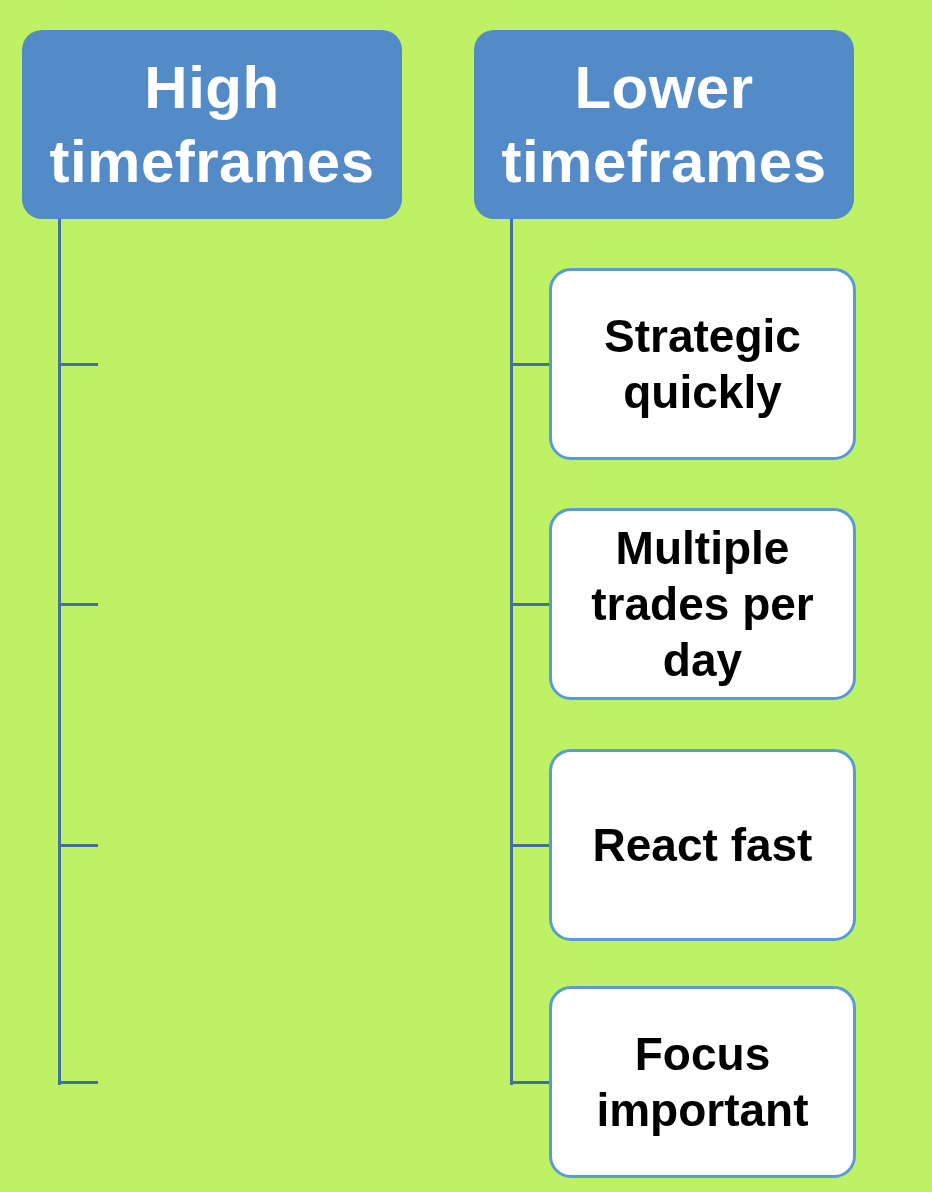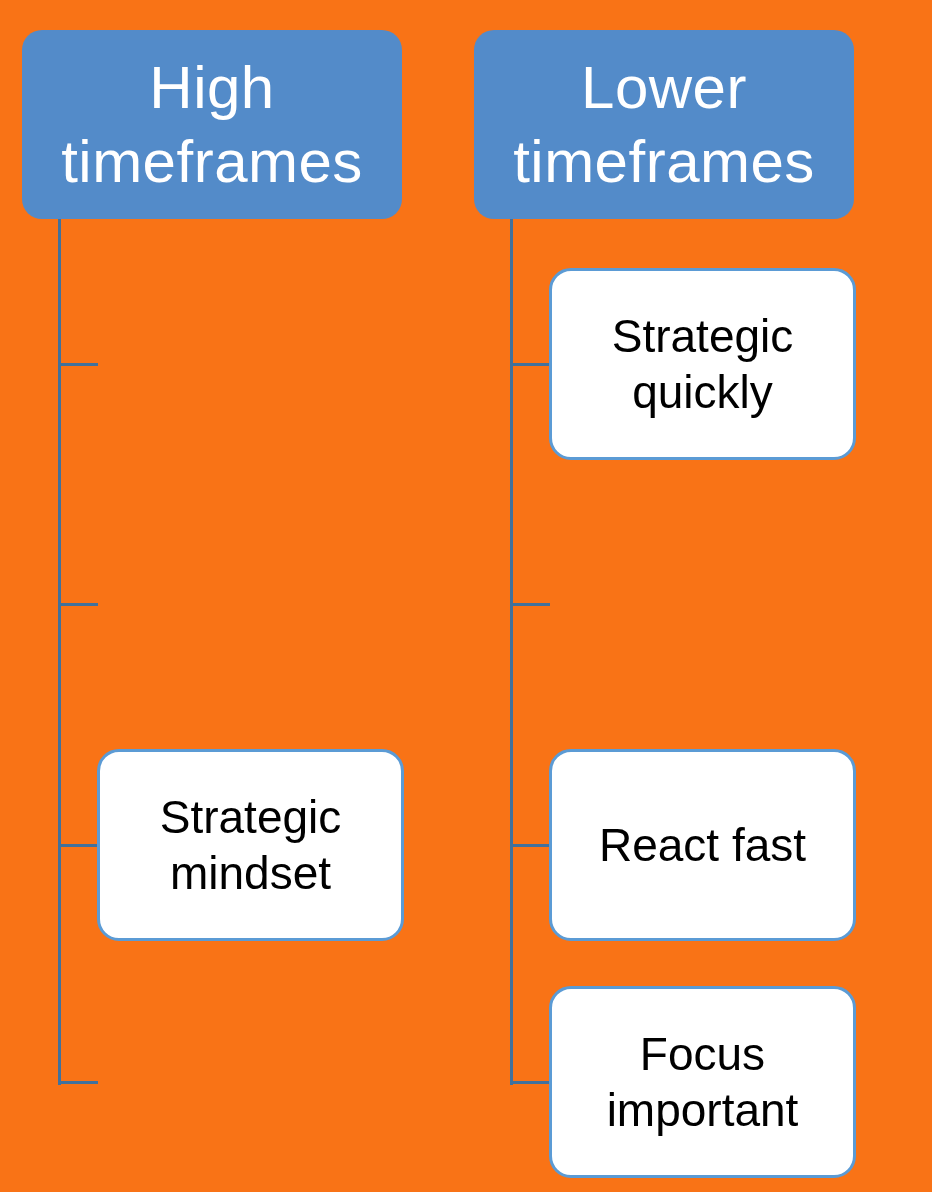--- a/index.html
+++ b/index.html
@@ -5,22 +5,23 @@
   html, body {
     margin: 0;
     padding: 0;
     background: #ffffff;
     font-family: "Liberation Sans", sans-serif;
   }
   .canvas {
     position: relative;
     width: 932px;
     height: 1192px;
-    background: #f97316;
+    background: #bef264;
     overflow: hidden;
+    font-weight: bold;
   }
   .column {
     position: absolute;
     top: 0;
     width: 452px;
     height: 1192px;
   }
   .column.c0 { left: 0; }
   .column.c1 { left: 452px; }
 
@@ -92,30 +93,30 @@
 
   <div class="column c0">
     <div class="header-box">High timeframes</div>
     <div class="vline"></div>
 
     <div class="stub s0"></div>
     <div class="stub s1"></div>
     <div class="stub s2"></div>
     <div class="stub s3"></div>
 
-    <div class="item-box i2">Strategic mindset</div>
   </div>
 
   <div class="column c1">
     <div class="header-box">Lower timeframes</div>
     <div class="vline"></div>
 
     <div class="stub s0"></div>
     <div class="stub s1"></div>
     <div class="stub s2"></div>
     <div class="stub s3"></div>
 
     <div class="item-box i0">Strategic quickly</div>
+    <div class="item-box i1">Multiple trades per day</div>
     <div class="item-box i3">Focus important</div>
     <div class="item-box i2">React fast</div>
   </div>
 
 </div>
 
 </body></html>

